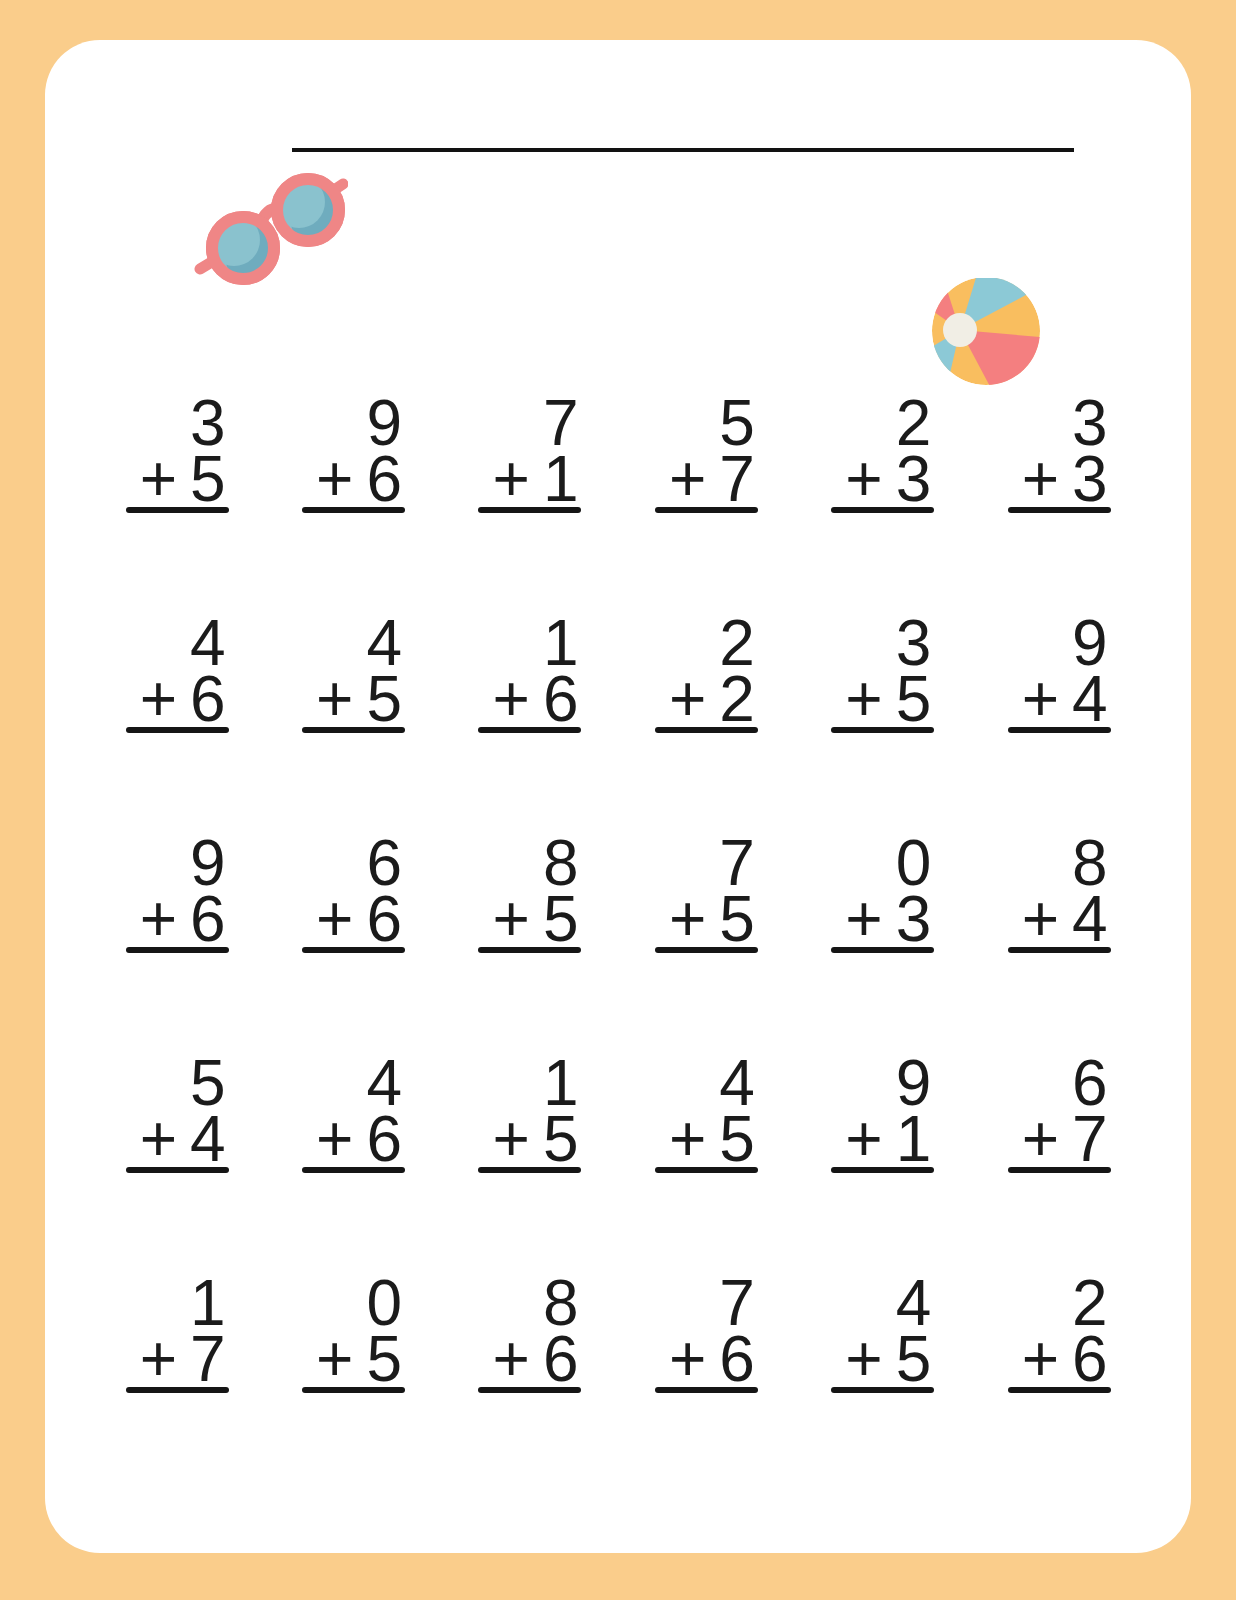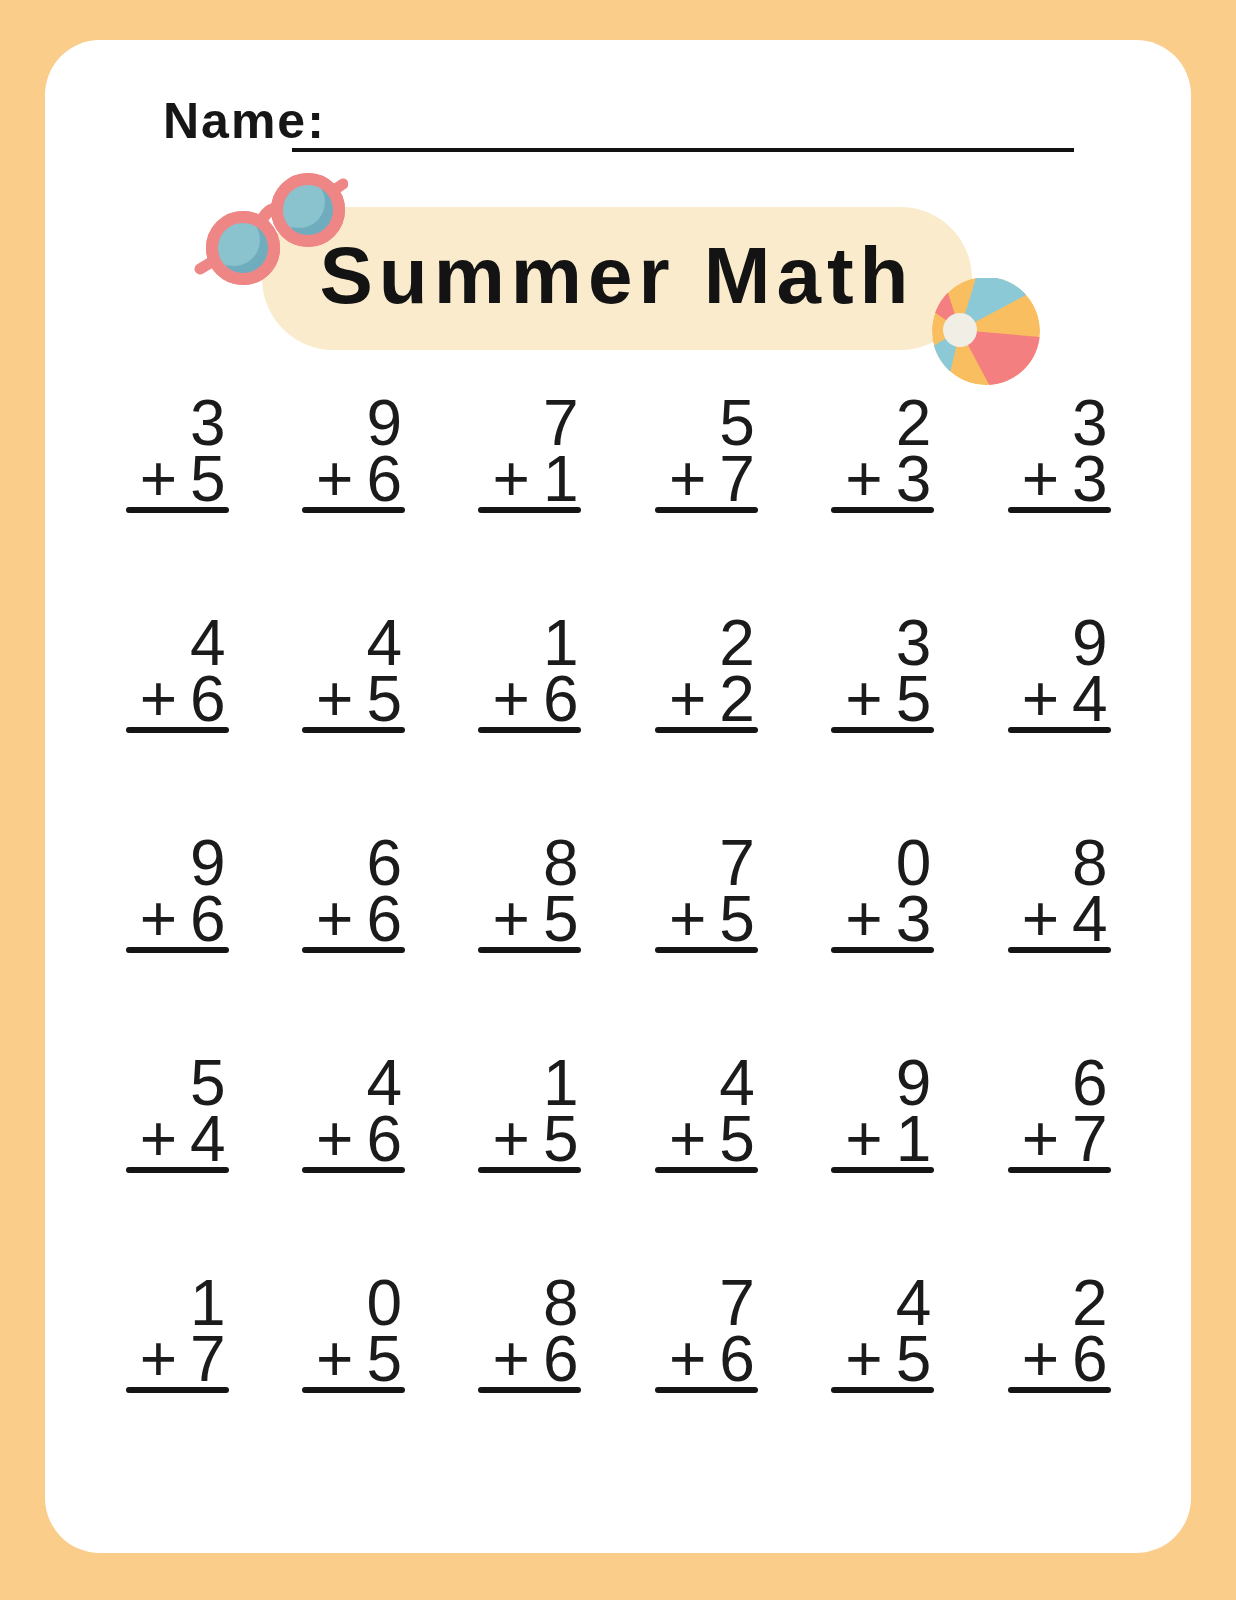--- a/index.html
+++ b/index.html
@@ -49,26 +49,22 @@
   .prob .top{ height:56px; line-height:56px; padding-right:3px; }
   .prob .bot{ height:56px; line-height:56px; padding-right:3px; white-space:nowrap; }
   .prob .plus{ margin-right:13px; }
   .prob .ansline{ margin-top:0px; height:0; border-top:6px solid #151515; border-radius:3px; }
 </style>
 </head>
 <body>
 
 <div class="card">
 
-  <div class="name-label">Name:</div>
   <div class="name-line"></div>
 
-  <div class="banner">
-    <div class="title">Summer Math</div>
-  </div>
 
   <svg class="sunglasses" viewBox="0 0 155 148">
     <defs>
       <clipPath id="lensL">
           <circle cx="50" cy="82" r="31"></circle>
         </clipPath>
       <clipPath id="lensR">
           <circle cx="115" cy="44" r="31"></circle>
         </clipPath>
     </defs>

